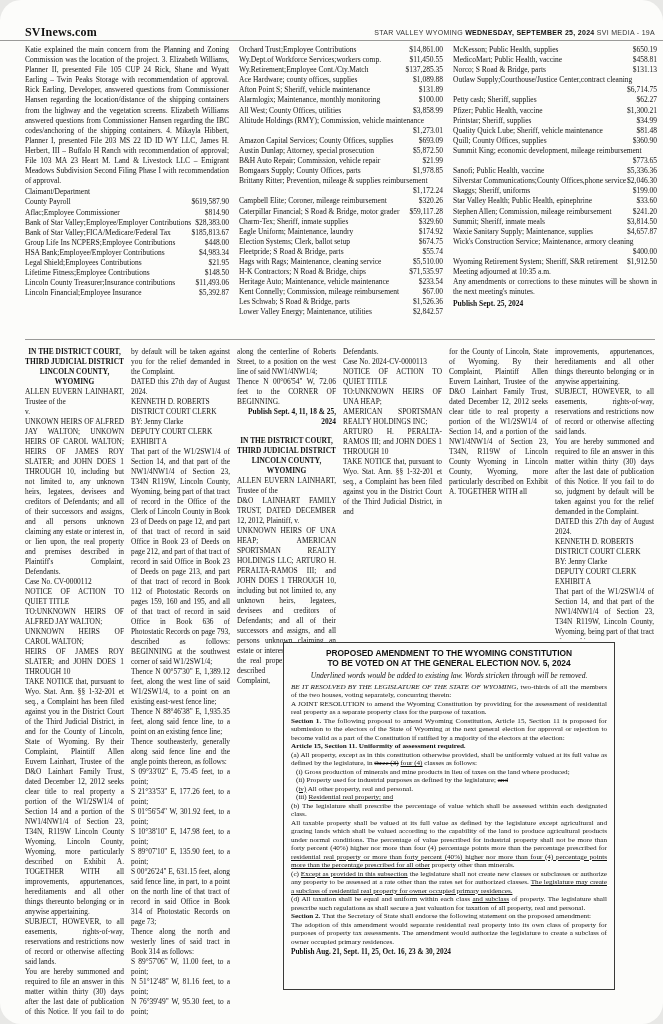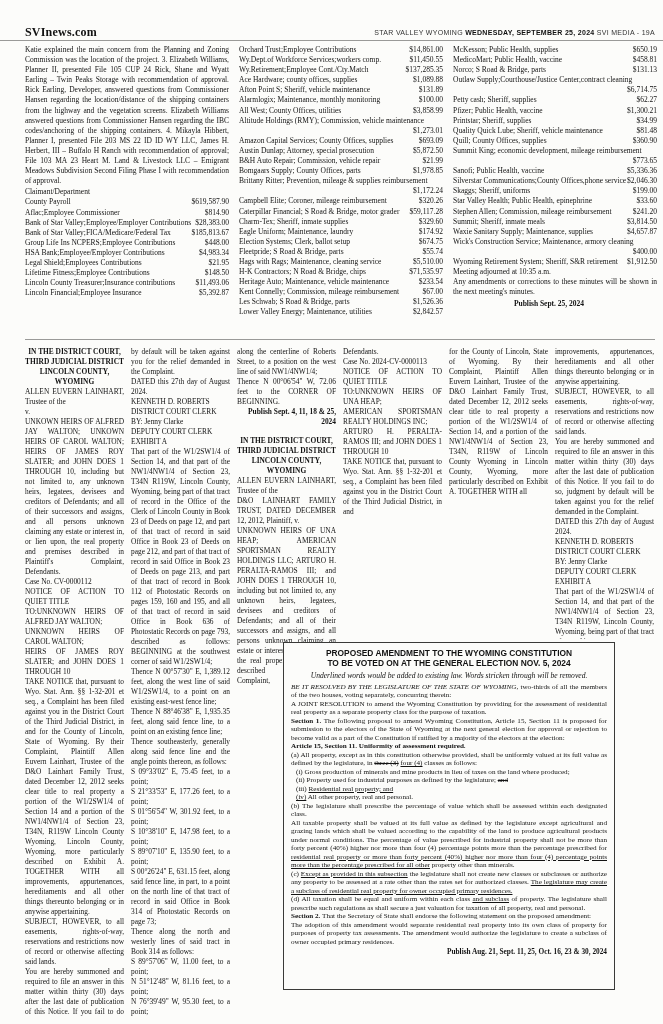--- a/index.html
+++ b/index.html
@@ -1,53 +1,53 @@
 <!DOCTYPE html>
 <html><head>
 <meta charset="utf-8">
 <style>
   html,body{margin:0;padding:0;background:#e8e8e6;}
   .page{position:relative;width:663px;height:1024px;background:#fcfcfa;color:#131313;
-        font-family:"Liberation Serif","DejaVu Serif",serif;overflow:hidden;}
+        font-family:"Liberation Serif","DejaVu Serif",serif;overflow:hidden;border-radius:21px;}
   
   .brand{position:absolute;left:25px;top:25px;font-weight:bold;font-size:12px;letter-spacing:.2px;}
   .mast{position:absolute;right:8px;top:29px;font-family:"Liberation Sans",sans-serif;
         font-size:7px;letter-spacing:.3px;color:#333;}
   .mast b{color:#111;}
   .rule{position:absolute;left:0;right:0;height:1px;background:#9a9a98;}
   .rule.r1{top:40px;}
   .rule.r2{top:339px;left:25px;right:8px;}
   
   .top-sec{position:absolute;left:25px;top:45px;width:632px;height:292px;display:flex;gap:10px;overflow:hidden;}
   .tcol{width:204px;font-size:7.5px;line-height:10.1px;}
   .narr{margin:0 0 1px 0;text-align:justify;}
   .claim{margin:0;}
   .exp{display:flex;flex-wrap:wrap;}
   .exp .nm{text-align:left;}
   .exp .amt{margin-left:auto;white-space:nowrap;}
   .closing{margin:0;text-align:justify;}
-  .tpub{margin:2px 8px 0 0;font-weight:bold;text-align:center;padding-right:4px;}
+  .tpub{margin:2px 8px 0 0;font-weight:bold;text-align:left;padding-right:4px;}
   
   .bot-sec{position:absolute;left:25px;top:347px;width:632px;height:670px;display:flex;gap:7px;}
   .ncol{width:99px;font-size:7.4px;line-height:10px;overflow:hidden;}
   .ncol.short{max-height:292px;}
   .ncol p{margin:0;}
   .nh{font-weight:bold;text-align:center;}
   .nb{text-align:justify;}
   .npub{font-weight:bold;text-align:right;}
   .nsp{height:9px;}
   
   .amd-box{position:absolute;left:258px;top:295px;width:332px;height:348px;background:#fcfcfa;
            border:1.5px solid #3a3a38;padding:5px 7px;box-sizing:border-box;z-index:5;overflow:hidden;}
   .amd-title{font-family:"Liberation Sans",sans-serif;font-weight:bold;font-size:8.4px;
              line-height:10.3px;text-align:center;margin:0;}
   .amd-note{font-style:italic;font-size:7.6px;text-align:center;margin:2px 0 3px 0;}
   .amd-body p{font-size:7.15px;line-height:8.5px;text-align:justify;margin:0;}
   .amd-body p.amd-ind{padding-left:5px;}
-  .amd-pub{font-weight:bold;font-size:7.3px;text-align:right;margin-top:1px;}
+  .amd-pub{font-weight:bold;font-size:7.3px;margin-top:1px;}
   .b{font-weight:bold;} .i{font-style:italic;}
   .u{text-decoration:underline;} .s{text-decoration:line-through;}
 </style>
 </head>
 <body>
 
 <div class="page">
 
   <div class="brand">SVInews.com</div>
   <div class="mast"><span>STAR VALLEY WYOMING </span><b>WEDNESDAY, SEPTEMBER 25, 2024</b><span> SVI MEDIA - 19A</span></div>
@@ -379,22 +379,22 @@
       <p class="amd-note">Underlined words would be added to existing law. Words stricken through will be removed.</p>
       <div class="amd-body">
 
       <p class="amd-p"><span><span class="i">BE IT RESOLVED BY THE LEGISLATURE OF THE STATE OF WYOMING</span><span>, two-thirds of all the members of the two houses, voting separately, concurring therein:</span></span></p>
           <p class="amd-p"><span><span>A JOINT RESOLUTION to amend the Wyoming Constitution by providing for the assessment of residential real property as a separate property class for the purpose of taxation.</span></span></p>
           <p class="amd-p"><span><span class="b">Section 1.</span><span> The following proposal to amend Wyoming Constitution, Article 15, Section 11 is proposed for submission to the electors of the State of Wyoming at the next general election for approval or rejection to become valid as a part of the Constitution if ratified by a majority of the electors at the election:</span></span></p>
           <p class="amd-p"><span><span class="b">Article 15, Section 11. Uniformity of assessment required.</span></span></p>
           <p class="amd-p"><span><span>(a) All property, except as in this constitution otherwise provided, shall be uniformly valued at its full value as defined by the legislature, in </span><span class="s">three (3)</span><span> </span><span class="u">four (4)</span><span> classes as follows:</span></span></p>
           <p class="amd-ind"><span><span>(i) Gross production of minerals and mine products in lieu of taxes on the land where produced;</span></span></p>
           <p class="amd-ind"><span><span>(ii) Property used for industrial purposes as defined by the legislature; </span><span class="s">and</span></span></p>
+          <p class="amd-ind"><span><span class="u">(iv)</span><span> All other property, real and personal.</span></span></p>
           <p class="amd-ind"><span><span>(iii) </span><span class="u">Residential real property; and</span></span></p>
-          <p class="amd-ind"><span><span class="u">(iv)</span><span> All other property, real and personal.</span></span></p>
           <p class="amd-p"><span><span>(b) The legislature shall prescribe the percentage of value which shall be assessed within each designated class.</span></span></p>
           <p class="amd-p"><span><span>All taxable property shall be valued at its full value as defined by the legislature except agricultural and grazing lands which shall be valued according to the capability of the land to produce agricultural products under normal conditions. The percentage of value prescribed for industrial property shall not be more than forty percent (40%) higher nor more than four (4) percentage points more than the percentage prescribed for </span><span class="u">residential real property or more than forty percent (40%) higher nor more than four (4) percentage points more than the percentage prescribed for all other</span><span> property other than minerals.</span></span></p>
           <p class="amd-p"><span><span>(c) </span><span class="u">Except as provided in this subsection</span><span> the legislature shall not create new classes or subclasses or authorize any property to be assessed at a rate other than the rates set for authorized classes. </span><span class="u">The legislature may create a subclass of residential real property for owner occupied primary residences.</span></span></p>
           <p class="amd-p"><span><span>(d) All taxation shall be equal and uniform within each class </span><span class="u">and subclass</span><span> of property. The legislature shall prescribe such regulations as shall secure a just valuation for taxation of all property, real and personal.</span></span></p>
           <p class="amd-p"><span><span class="b">Section 2.</span><span> That the Secretary of State shall endorse the following statement on the proposed amendment:</span></span></p>
           <p class="amd-p"><span><span>The adoption of this amendment would separate residential real property into its own class of property for purposes of property tax assessments. The amendment would authorize the legislature to create a subclass of owner occupied primary residences.</span></span></p>
         </div>
       <p class="amd-pub">Publish Aug. 21, Sept. 11, 25, Oct. 16, 23 &amp; 30, 2024</p>
     </div>
   </div>

